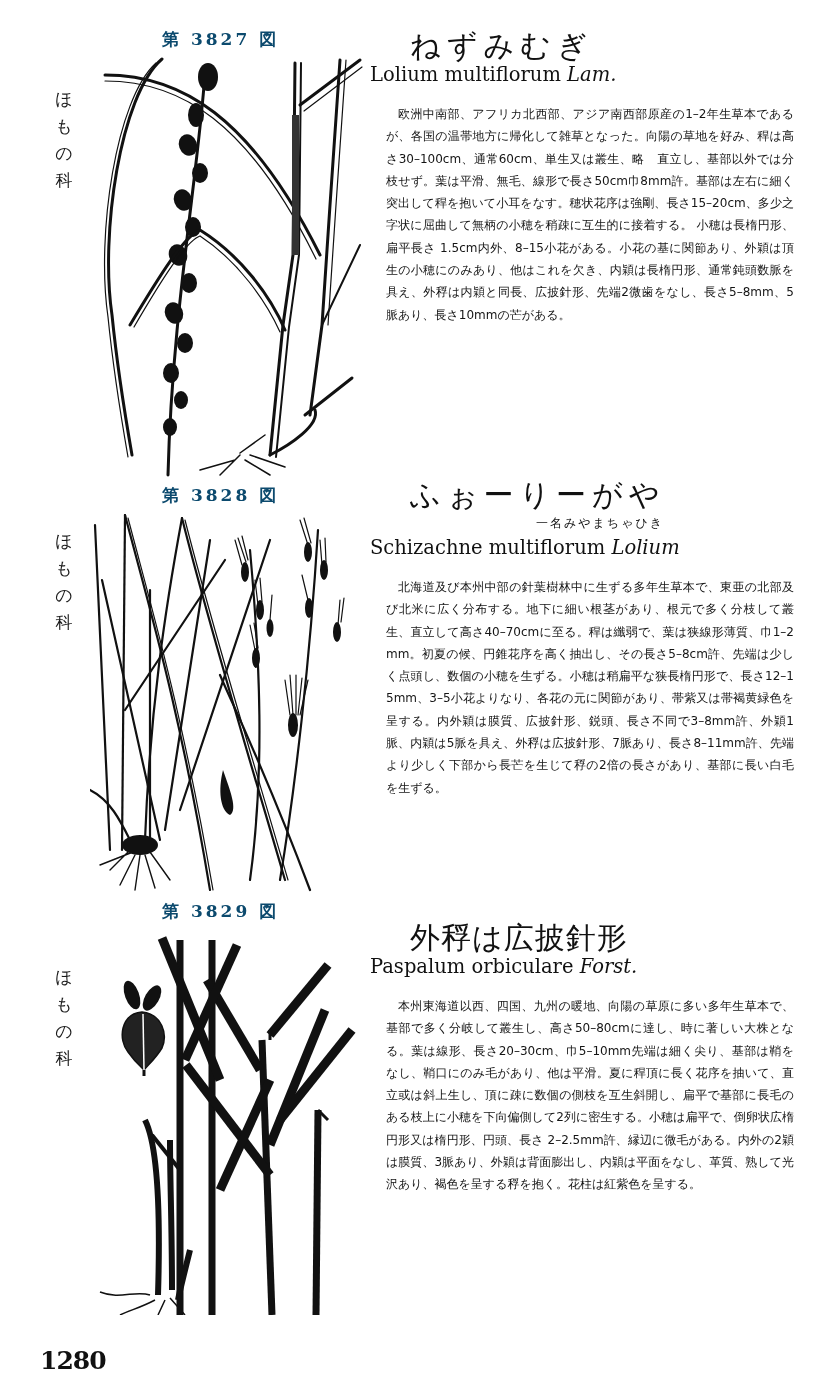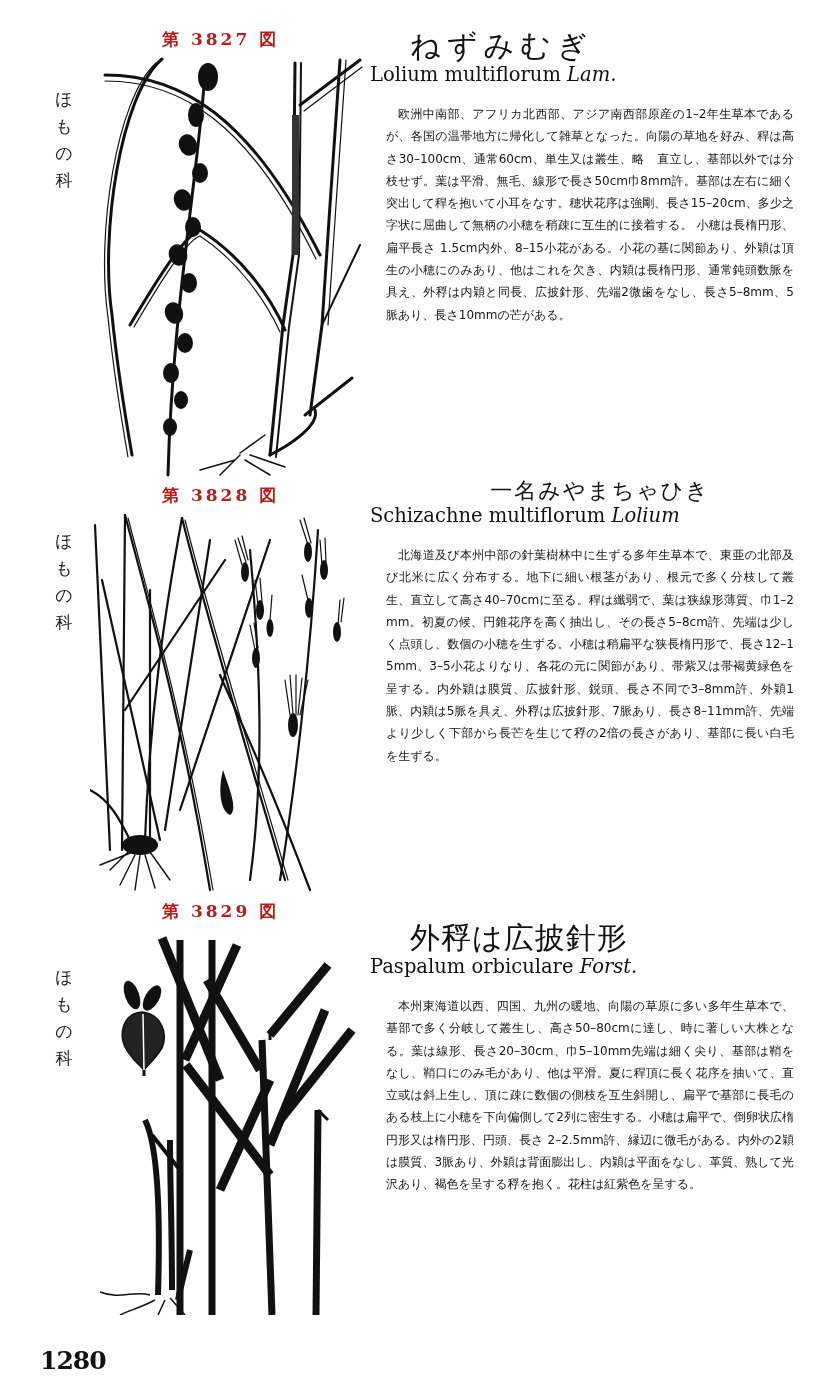--- a/index.html
+++ b/index.html
@@ -3,36 +3,36 @@
   <meta charset="utf-8">
   <style>
     html, body { margin: 0; padding: 0; background: #ffffff; }
     body {
       width: 840px; height: 1400px; position: relative; overflow: hidden;
       color: #111111;
       font-family: "DejaVu Serif", "Liberation Serif", serif;
     }
     .fig-label {
       position: absolute; font-size: 17px; letter-spacing: 3px;
-      font-family: "DejaVu Serif", serif; font-weight: bold; color: #b91c1c;
+      font-family: "DejaVu Serif", serif; font-weight: bold; color: #0c4a6e;
     }
     .family-label {
       position: absolute; left: 52px; width: 24px; font-size: 17px;
       line-height: 27px; text-align: center; color: #1a1a1a;
       font-family: "DejaVu Serif", serif;
     }
     .family-label span { display: block; }
     .illus { position: absolute; }
     .entry { position: absolute; left: 370px; width: 440px; }
     .jp-name {
       text-align: left; font-weight: normal; font-size: 30px; letter-spacing: 6px;
       line-height: 32px; font-family: "DejaVu Sans", sans-serif; margin-left: 40px;
     }
     .alt-name {
-      text-align: center; font-size: 22px; line-height: 24px; letter-spacing: 2px;
+      text-align: center; font-size: 12px; line-height: 24px; letter-spacing: 2px;
       font-family: "DejaVu Sans", sans-serif; margin-left: 20px;
     }
     .sci-name {
       font-size: 19.5px; line-height: 25px;
       font-family: "DejaVu Serif", "Liberation Serif", serif;
     }
     .sci-name i { font-style: italic; }
     .desc {
       font-size: 12px; line-height: 22.3px; text-align: justify;
       font-family: "DejaVu Sans", sans-serif; color: #141414;
@@ -153,20 +153,21 @@
     <path d="M133 260 C140 280 148 300 140 305 C130 300 128 280 133 260 Z"></path>
   </g>
 
   <g stroke-width="1.4">
     <path d="M40 340 L20 360 M45 345 L30 375 M50 345 L45 380 M55 345 L65 378 M60 342 L80 370 M48 340 L10 355"></path>
   </g>
   <ellipse cx="50" cy="335" rx="18" ry="10" fill="#111" stroke="none"></ellipse>
 </svg>
 
 <div class="entry" style="top:479px;">
+  <div class="jp-name">ふぉーりーがや</div>
   <div class="alt-name">一名みやまちゃひき</div>
   <div class="sci-name">
     <span>Schizachne multiflorum</span>
     <i>Lolium</i>
   </div>
   <p class="desc">北海道及び本州中部の針葉樹林中に生ずる多年生草本で、東亜の北部及び北米に広く分布する。地下に細い根茎があり、根元で多く分枝して叢生、直立して高さ40–70cmに至る。稈は纖弱で、葉は狭線形薄質、巾1–2mm。初夏の候、円錐花序を高く抽出し、その長さ5–8cm許、先端は少しく点頭し、数個の小穂を生ずる。小穂は稍扁平な狭長楕円形で、長さ12–15mm、3–5小花よりなり、各花の元に関節があり、帯紫又は帯褐黄緑色を呈する。内外穎は膜質、広披針形、鋭頭、長さ不同で3–8mm許、外穎1脈、内穎は5脈を具え、外稃は広披針形、7脈あり、長さ8–11mm許、先端より少しく下部から長芒を生じて稃の2倍の長さがあり、基部に長い白毛を生ずる。</p>
 </div>
 
 <div class="fig-label" style="left:162px; top:900px;">第 3829 図</div>
 <div class="family-label" style="top:964px;">

